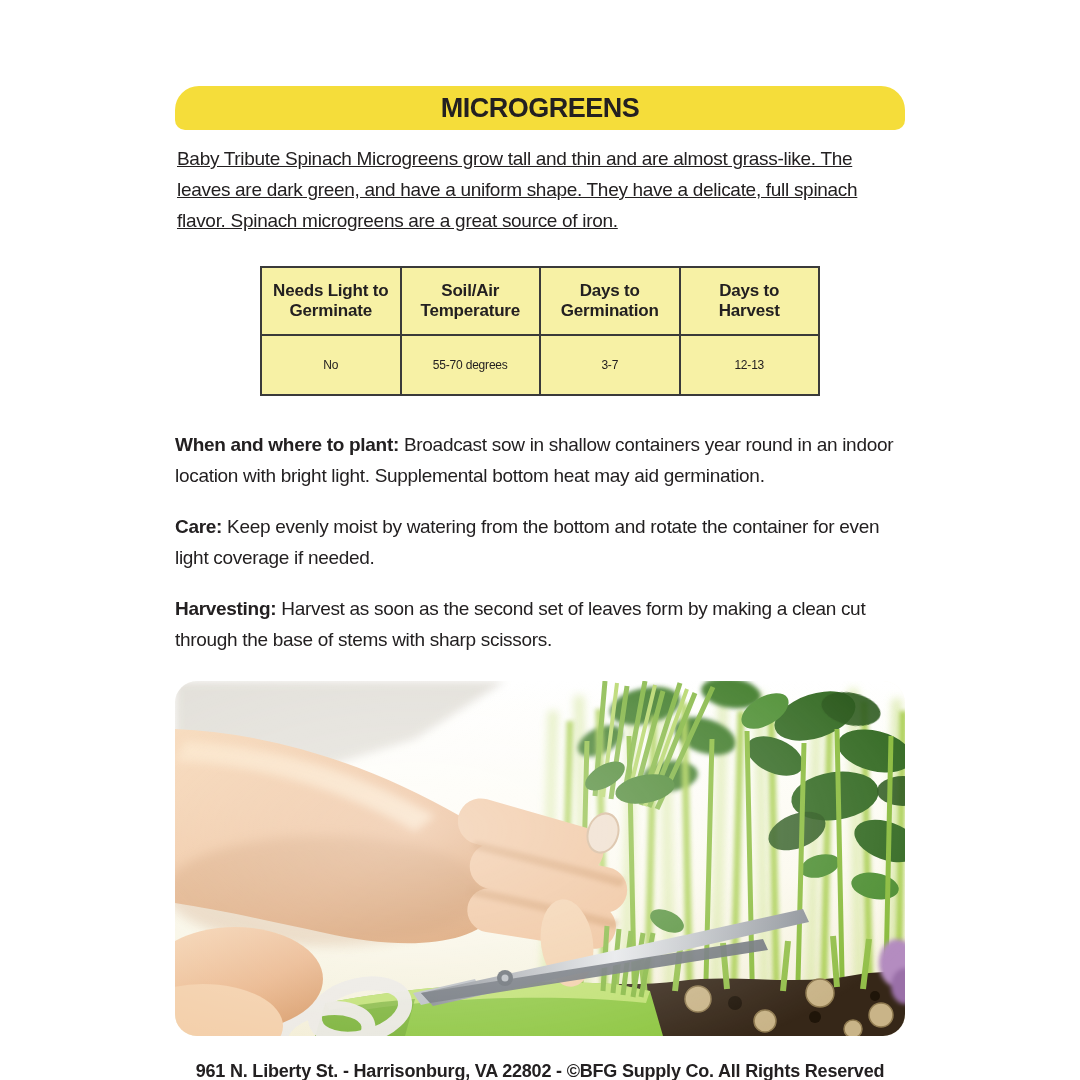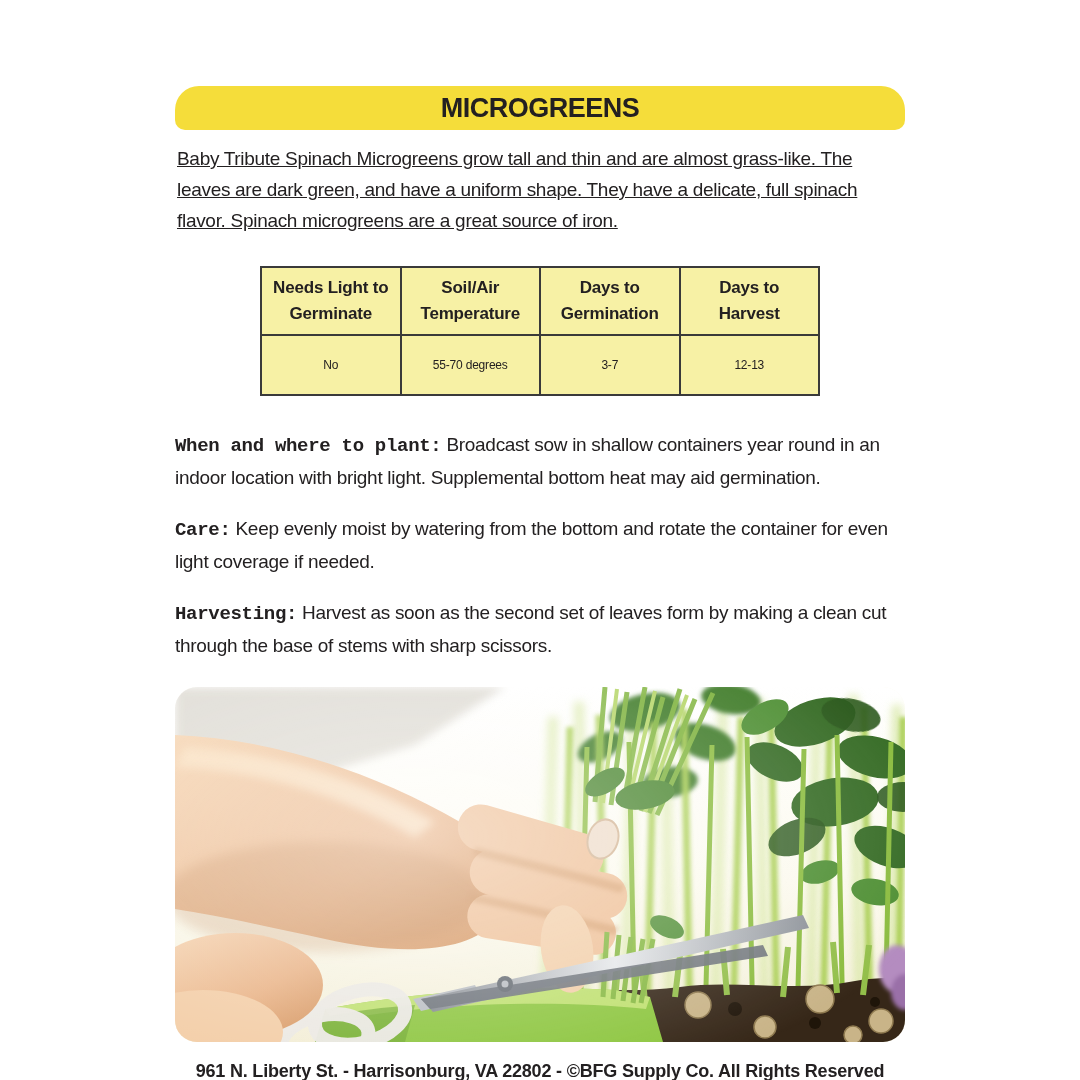--- a/index.html
+++ b/index.html
@@ -49,39 +49,39 @@
     table-layout: fixed;
   }
   table.info th, table.info td {
     border: 2px solid #3A3A3A;
     text-align: center;
     vertical-align: middle;
   }
   table.info th {
     height: 68px;
     font-size: 17px;
-    line-height: 26px;
+    line-height: 20px;
     font-weight: 700;
     padding: 0 8px;
     letter-spacing: -0.2px;
   }
   table.info td {
     height: 60px;
     font-size: 12px;
     letter-spacing: -0.2px;
   }
   
   .section {
     margin-top: 20px;
     font-size: 19px;
     line-height: 31px;
     letter-spacing: -0.3px;
   }
   .section.first { margin-top: 33px; }
-  .section b { font-weight: 700; font-family: Liberation Mono, monospace; }
+  .section b { font-weight: 700; }
   
   .photo {
     margin-top: 26px;
     width: 730px;
     height: 355px;
     border-radius: 22px;
     overflow: hidden;
     background: #fdfbf2;
   }
   .photo svg { display: block; width: 730px; height: 355px; }

